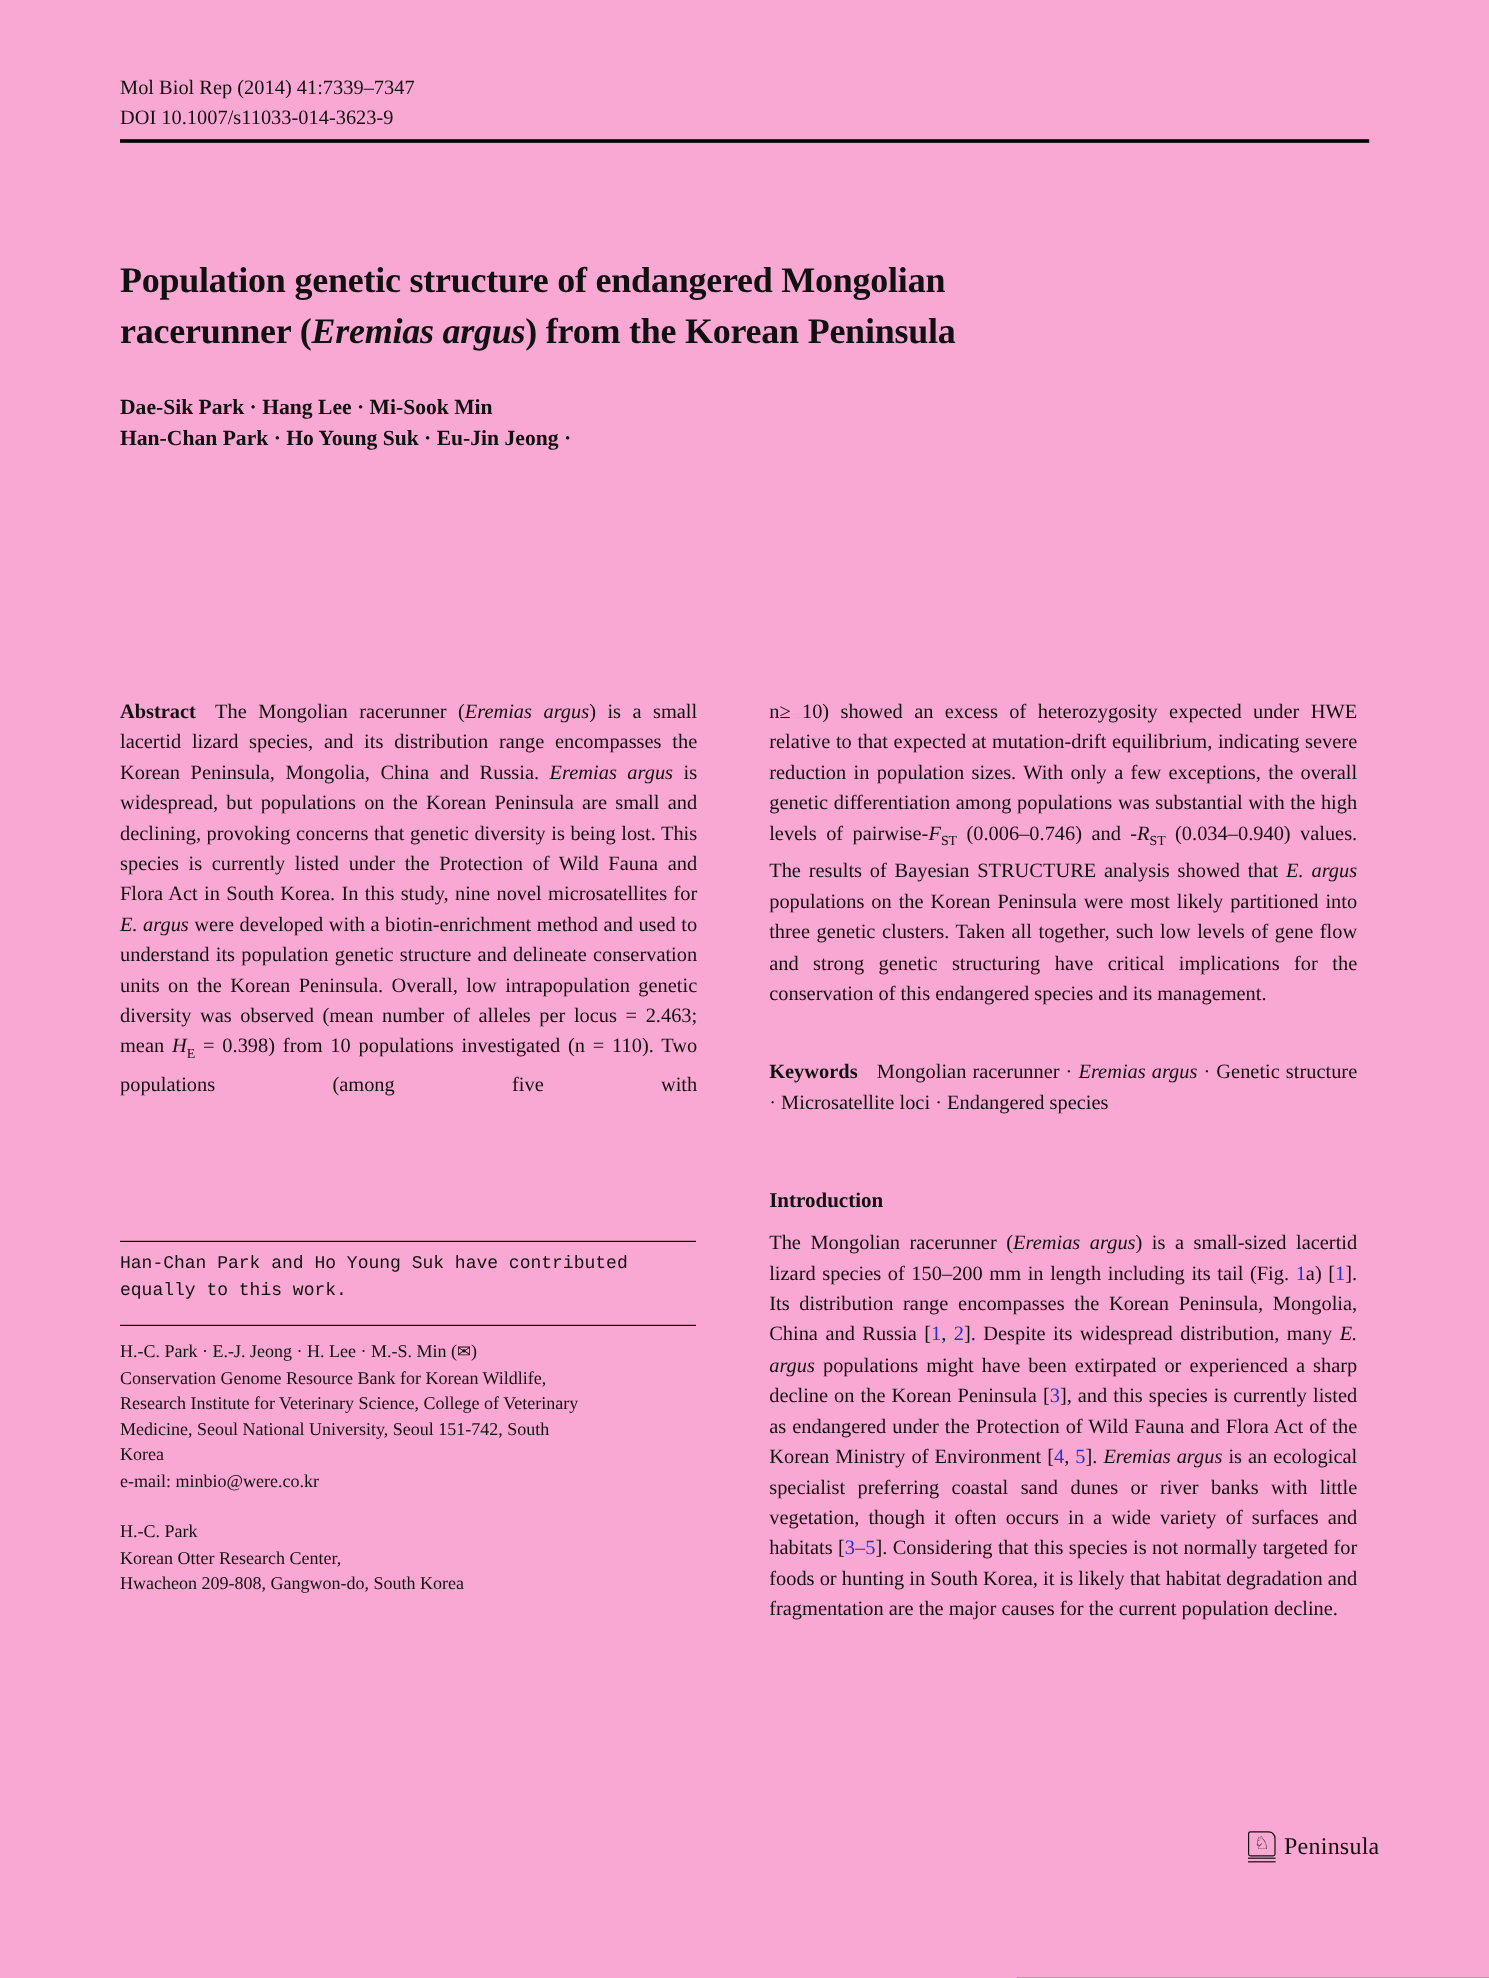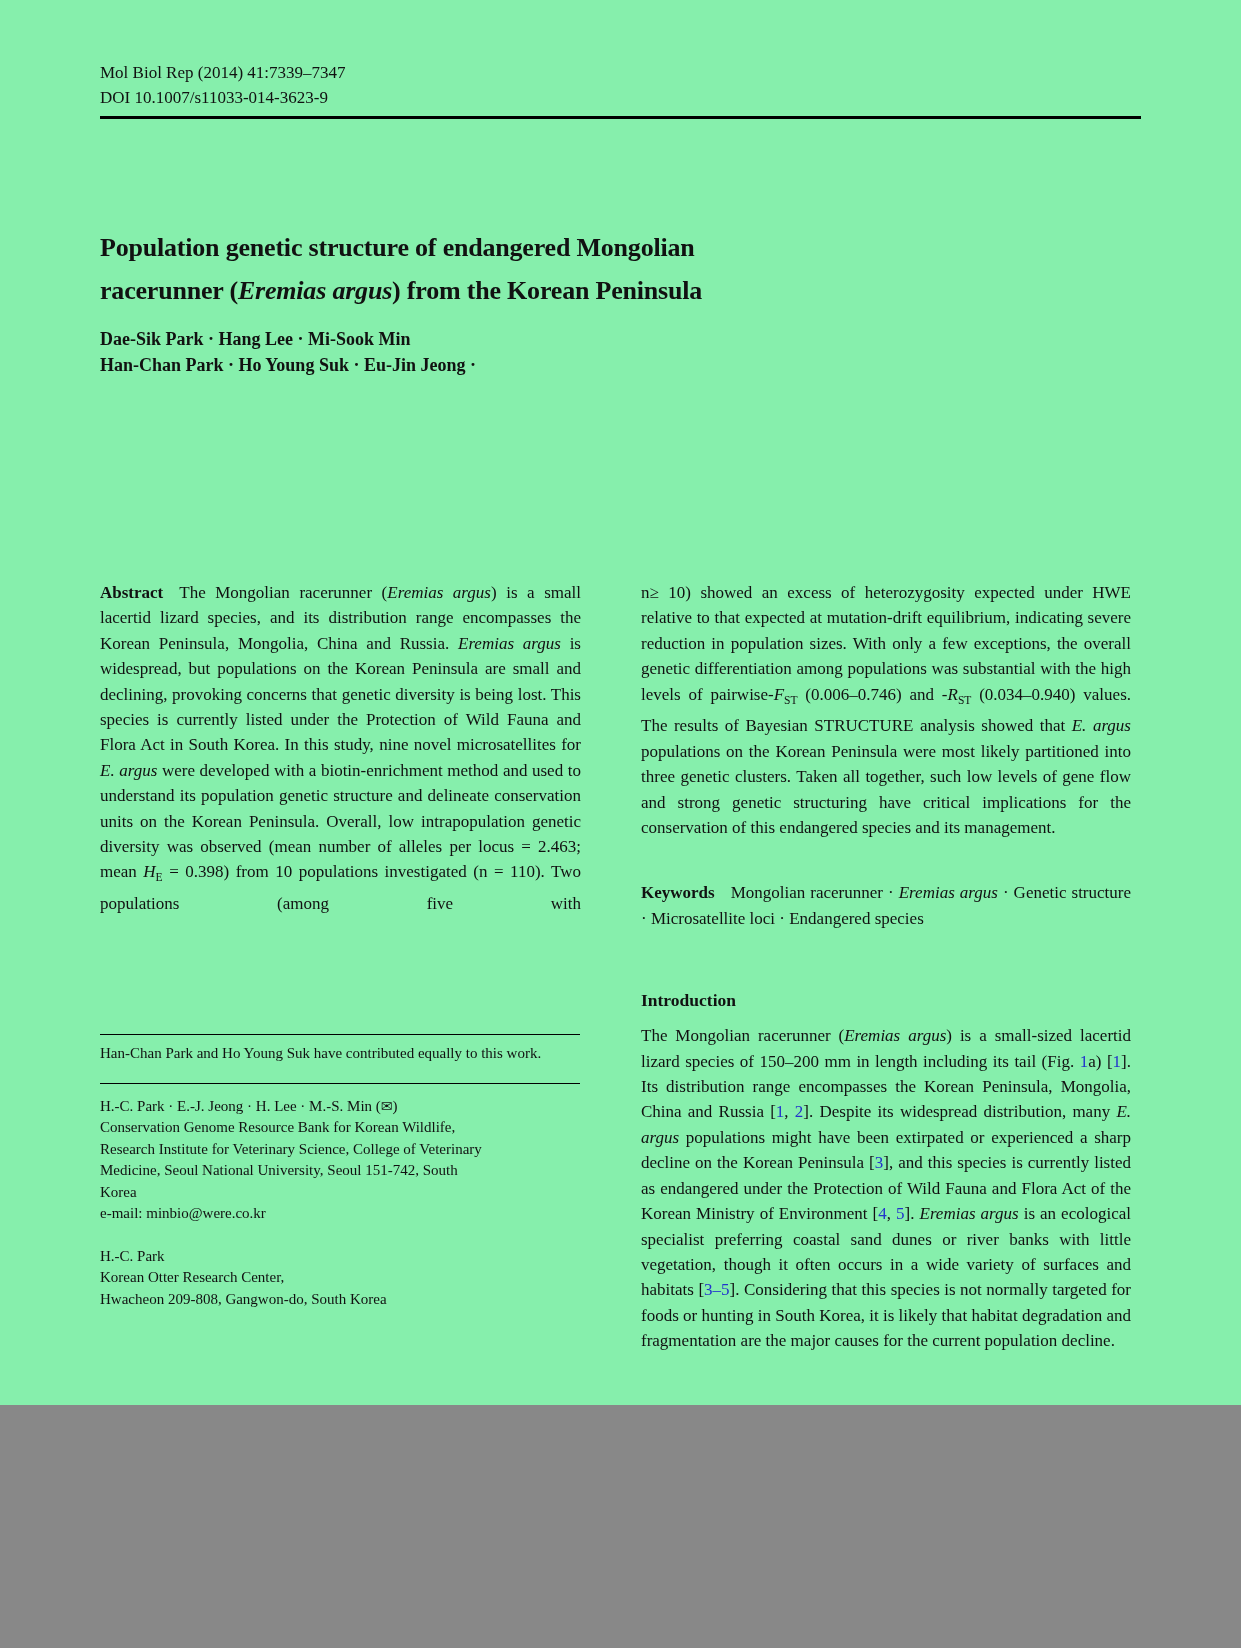--- a/index.html
+++ b/index.html
@@ -1,40 +1,40 @@
 <!DOCTYPE html>
 <html style="--link: #2233cc;"><head>
 <meta charset="utf-8">
 <style>
   * { margin:0; padding:0; box-sizing:border-box; }
   html,body { background:#888; }
   .page {
-    position:relative; width:1241px; height:1405px; background:#86efac;
+    position:relative; width:1241px; height:1648px; background:#f9a8d4;
     margin:0 auto; font-family:"Liberation Serif","DejaVu Serif",serif;
     color:#111; overflow:hidden;
   }
   .jheader { position:absolute; left:100px; top:60px; font-size:17px; line-height:25px; }
   .head-rule { position:absolute; left:100px; top:116px; width:1041px; height:2.5px; background:#000; }
-  .title { position:absolute; left:100px; top:226px; width:860px; font-size:26px; line-height:43px; font-weight:bold; letter-spacing:-0.2px; }
+  .title { position:absolute; left:100px; top:212px; width:860px; font-size:30px; line-height:43px; font-weight:bold; letter-spacing:-0.2px; }
   .title i { font-weight:bold; }
   .authors { position:absolute; left:100px; top:326px; font-size:18px; line-height:26px; font-weight:bold; }
   .dates { position:absolute; left:100px; top:482px; font-size:15.5px; line-height:22.5px; }
   .col-left  { position:absolute; left:100px; top:580px; width:481px; }
   .col-right { position:absolute; left:641px; top:580px; width:490px; }
   .body-text { font-size:17px; line-height:25.4px; text-align:justify; hyphens:none; }
   .cut-line  { text-align-last:justify; }
   .rubric { font-weight:bold; margin-right:16px; }
   sub { font-size:0.68em; }
   .cite { color:var(--link,#2233cc); cursor:pointer; }
   .kw { margin-top:40px; }
   .sec-head { margin-top:57px; font-size:17.5px; font-weight:bold; line-height:25px; }
   .intro-p { margin-top:10px; }
   .footnotes { position:absolute; left:100px; top:1034px; width:481px; font-size:15px; line-height:21.5px; }
   .fn-rule { height:1px; background:#000; width:480px; }
-  .fn-note { margin-top:8px; }
+  .fn-note { margin-top:8px;font-family:Liberation Mono, monospace; }
   .fn-rule.second { margin-top:18px; }
   .affil { margin-top:12px; }
   .affil + .affil { margin-top:21px; }
   .env { font-family:"DejaVu Sans",sans-serif; font-size:14px; }
   .logo { position:absolute; left:1040px; top:1526px; display:flex; align-items:center; gap:7px; }
   .sp-mark { display:flex; flex-direction:column; align-items:center; }
   .sp-box { width:23px; height:21px; border:1.6px solid #111; border-radius:2px 6px 2px 2px;
             display:flex; align-items:center; justify-content:center;
             font-family:"DejaVu Sans",sans-serif; font-size:15px; line-height:1; }
   .sp-under { width:23px; height:4px; margin-top:1px; border-top:1px solid #111; border-bottom:1px solid #111; }

